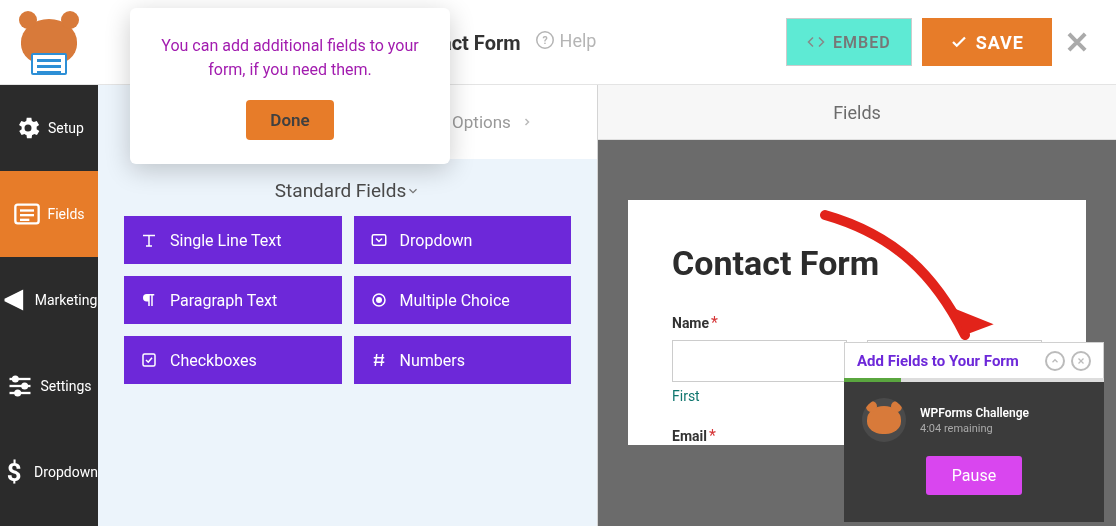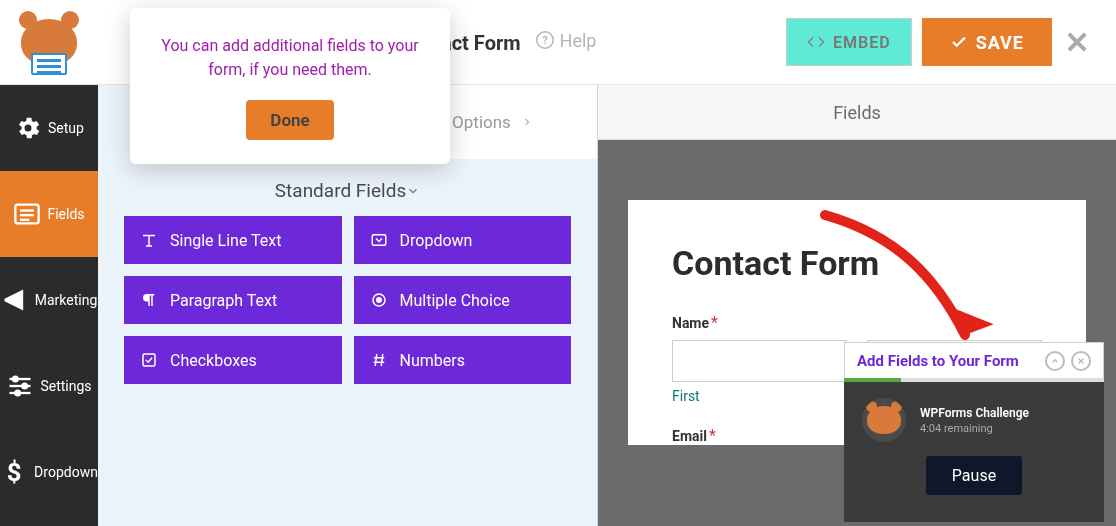--- a/index.html
+++ b/index.html
@@ -69,21 +69,21 @@
   .chal-prog { position:absolute; right:12px; bottom:144px; width:260px; height:4px; background:#ddd; z-index:14;}
   .chal-prog::before{content:"";position:absolute;left:0;top:0;height:100%;width:22%;background:#5aa63f;}
   .chal-body { position:absolute; right:12px; bottom:4px; width:260px; height:140px; background:#3b3b3b; z-index:14; display:flex; flex-direction:column; padding:16px 18px; }
   .chal-top { display:flex; align-items:center; gap:14px; }
   .chal-avatar { width:44px;height:44px;border-radius:50%;background:#4a4a4a;display:flex;align-items:center;justify-content:center;overflow:hidden;}
   .chal-avatar-face { width:34px;height:28px;background:#d87a3a;border-radius:50% 50% 45% 45%;position:relative;}
   .chal-avatar-face::before,.chal-avatar-face::after{content:"";position:absolute;width:11px;height:11px;background:#d87a3a;border-radius:50%;top:-5px;}
   .chal-avatar-face::before{left:-1px;} .chal-avatar-face::after{right:-1px;}
   .chal-title { color:#fff; font-size:12px; font-weight:600; }
   .chal-sub { color:#aaa; font-size:11px; margin-top:2px;}
-  .chal-btn { margin-top:14px; align-self:center; background:#0f172a; color:#fff; border:none; font-size:16px; padding:10px 26px; border-radius:3px; cursor:pointer; }
+  .chal-btn { margin-top:14px; align-self:center; background:#d946ef; color:#fff; border:none; font-size:16px; padding:10px 26px; border-radius:3px; cursor:pointer; }
 
 </style>
 </head>
 <body>
 
 <div class="topbar">
   <div class="logo-box">
     <div style="position:relative">
       <div class="logo-face"></div>
       <div class="logo-doc"></div>

